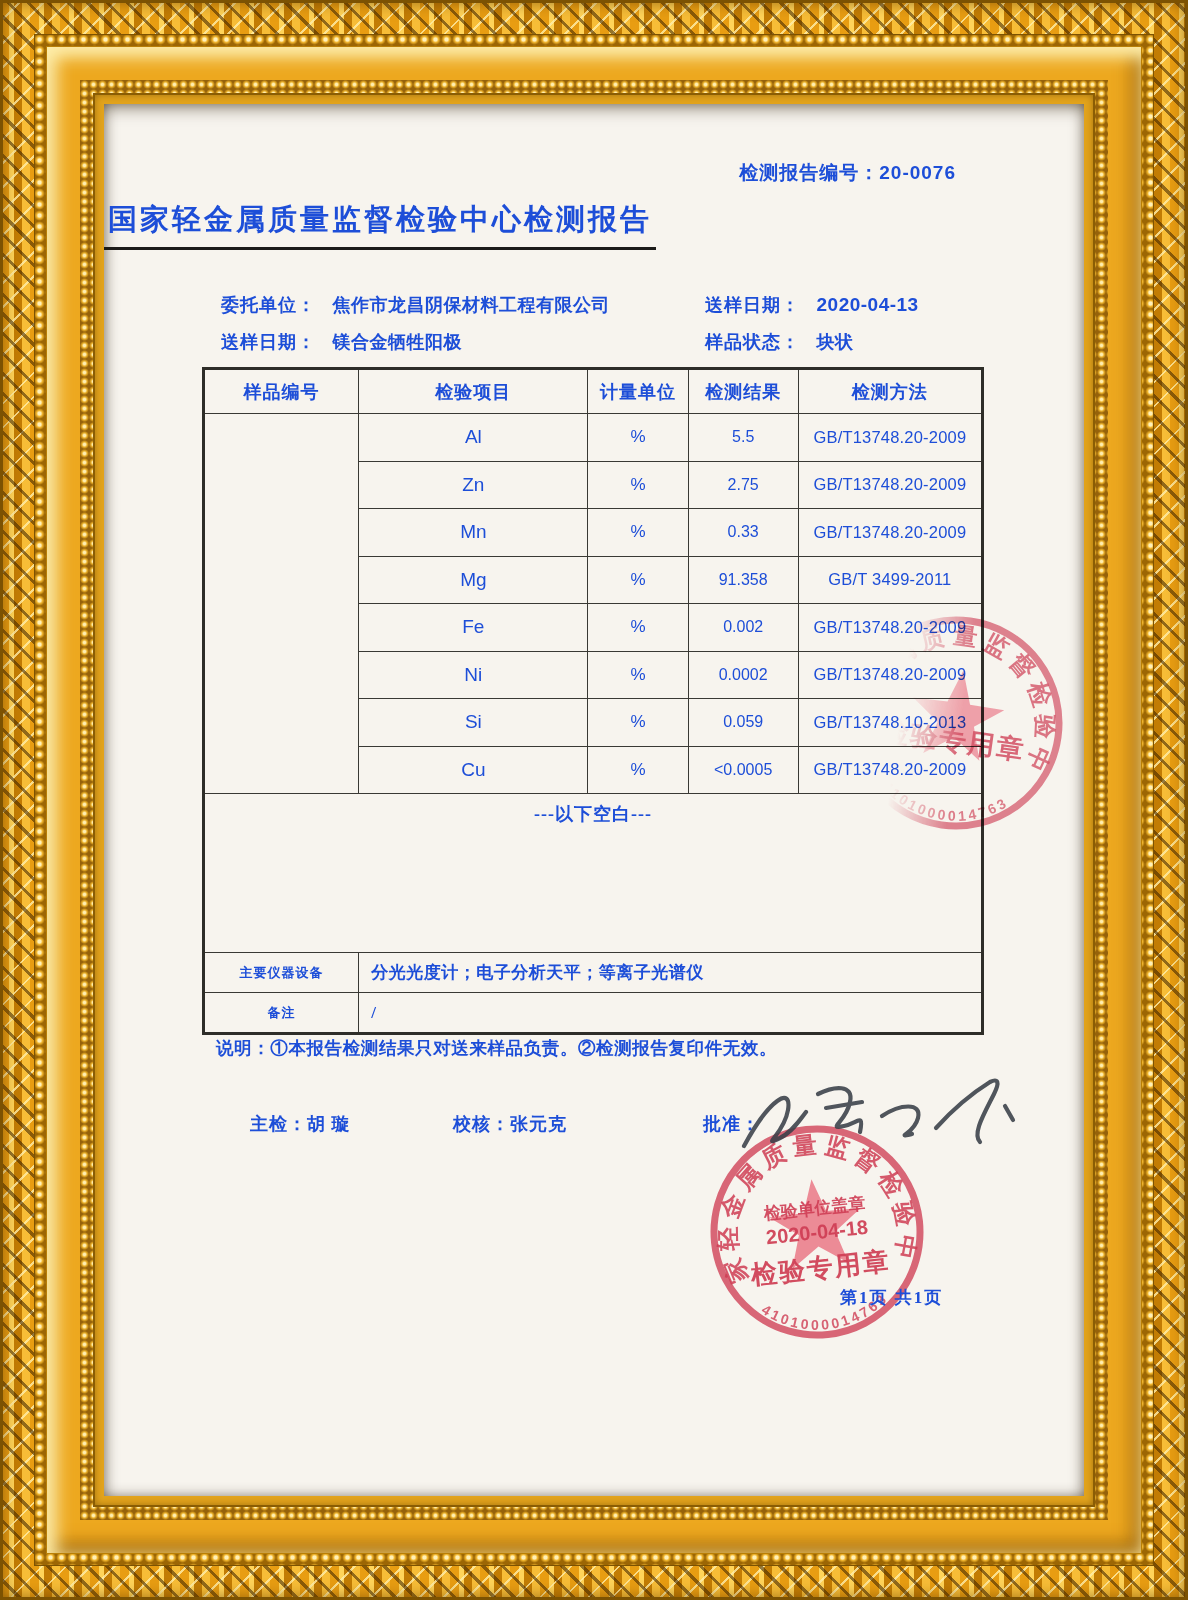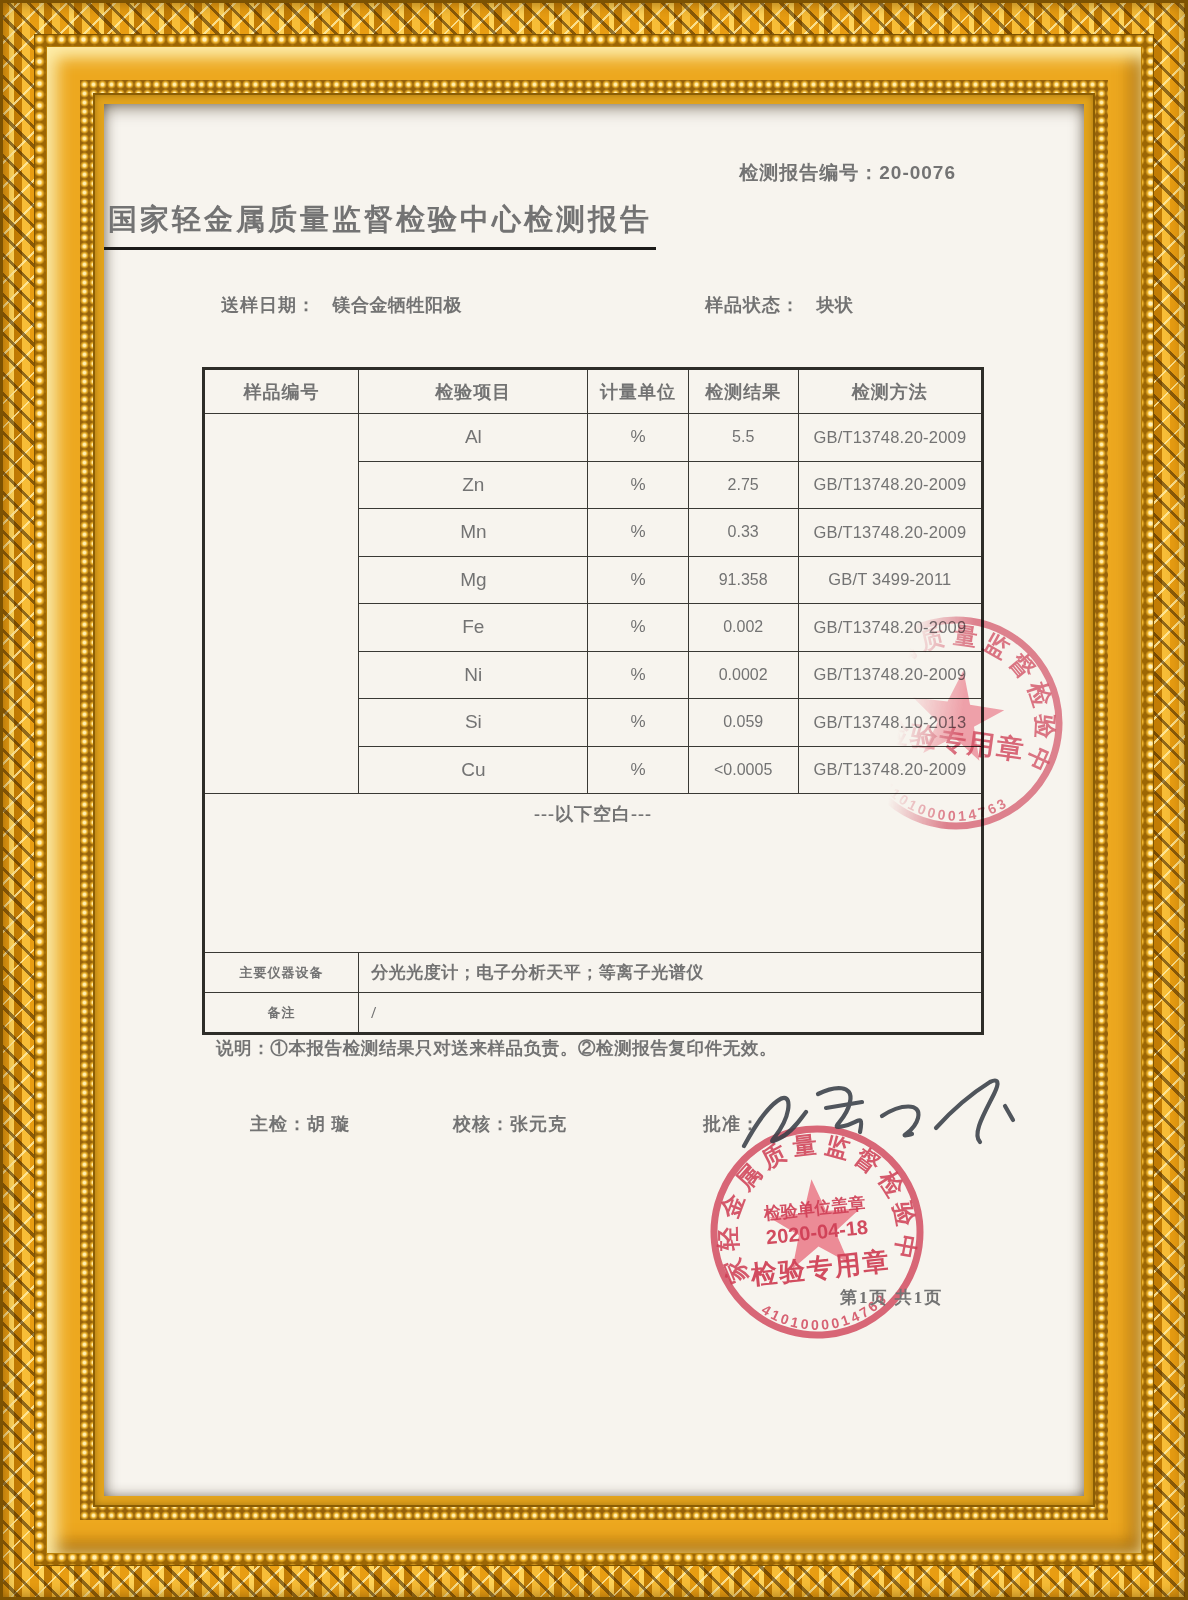--- a/index.html
+++ b/index.html
@@ -21,21 +21,21 @@
       box-shadow:inset 0 0 0 1px #b97f06,
         inset 0 12px 16px rgba(255,238,170,.95), inset 12px 0 16px rgba(255,238,170,.85),
         inset 0 -12px 16px rgba(135,82,0,.6), inset -12px 0 16px rgba(135,82,0,.5);}
   .f4{width:100%;height:100%;padding:13px;box-sizing:border-box;
       background-color:#d29310;
       background-image:radial-gradient(circle at 50% 50%, #ffeeb0 0 1.2px, #eaaf28 2.6px, #96620a 4.6px);
       background-size:9px 9px;}
   .f5{width:100%;height:100%;padding:11px;box-sizing:border-box;background:#e3a41c;
       box-shadow:inset 0 0 0 2px #8a5d04, inset 0 0 10px rgba(80,50,0,.65);}
   
-  .paper{position:relative;width:100%;height:100%;background:#f7f4ee;color:#737373;
+  .paper{position:relative;width:100%;height:100%;background:#f7f4ee;color:#1d4ed8;
       box-shadow:inset 0 12px 16px -8px rgba(40,25,0,.5), inset 0 -8px 12px -6px rgba(40,25,0,.3),
                  inset 10px 0 14px -8px rgba(40,25,0,.4), inset -10px 0 14px -8px rgba(40,25,0,.4);}
   .report-no{position:absolute;top:56px;right:128px;font-size:19px;font-weight:600;letter-spacing:1px;}
   .report-no .num{font-family:"Liberation Sans",sans-serif;font-weight:700;}
   .title-wrap{position:absolute;top:96px;left:0;width:100%;text-align:left;}
   .title{display:inline-block;font-size:29px;font-weight:700;letter-spacing:3px;
          border-bottom:3px solid #1c1b19;padding:0 4px 7px 4px;}
   .info{position:absolute;top:182px;left:117px;width:780px;font-size:18px;font-weight:600;}
   .info .row{display:flex;height:37px;align-items:center;}
   .info .pair.left{width:484px;}
@@ -87,20 +87,30 @@
           <span>检测报告编号：</span><span class="num">20-0076</span>
         </div>
 
         <div class="title-wrap">
           <div class="title">国家轻金属质量监督检验中心检测报告</div>
         </div>
 
         <div class="info">
           <div class="row">
             <div class="pair left">
+              <span class="label">委托单位：</span>
+              <span class="val">焦作市龙昌阴保材料工程有限公司</span>
+            </div>
+            <div class="pair right">
+              <span class="label">送样日期：</span>
+              <span class="val latin">2020-04-13</span>
+            </div>
+          </div>
+          <div class="row">
+            <div class="pair left">
               <span class="label">送样日期：</span>
               <span class="val">镁合金牺牲阳极</span>
             </div>
             <div class="pair right">
               <span class="label">样品状态：</span>
               <span class="val">块状</span>
             </div>
           </div>
         </div>
 

